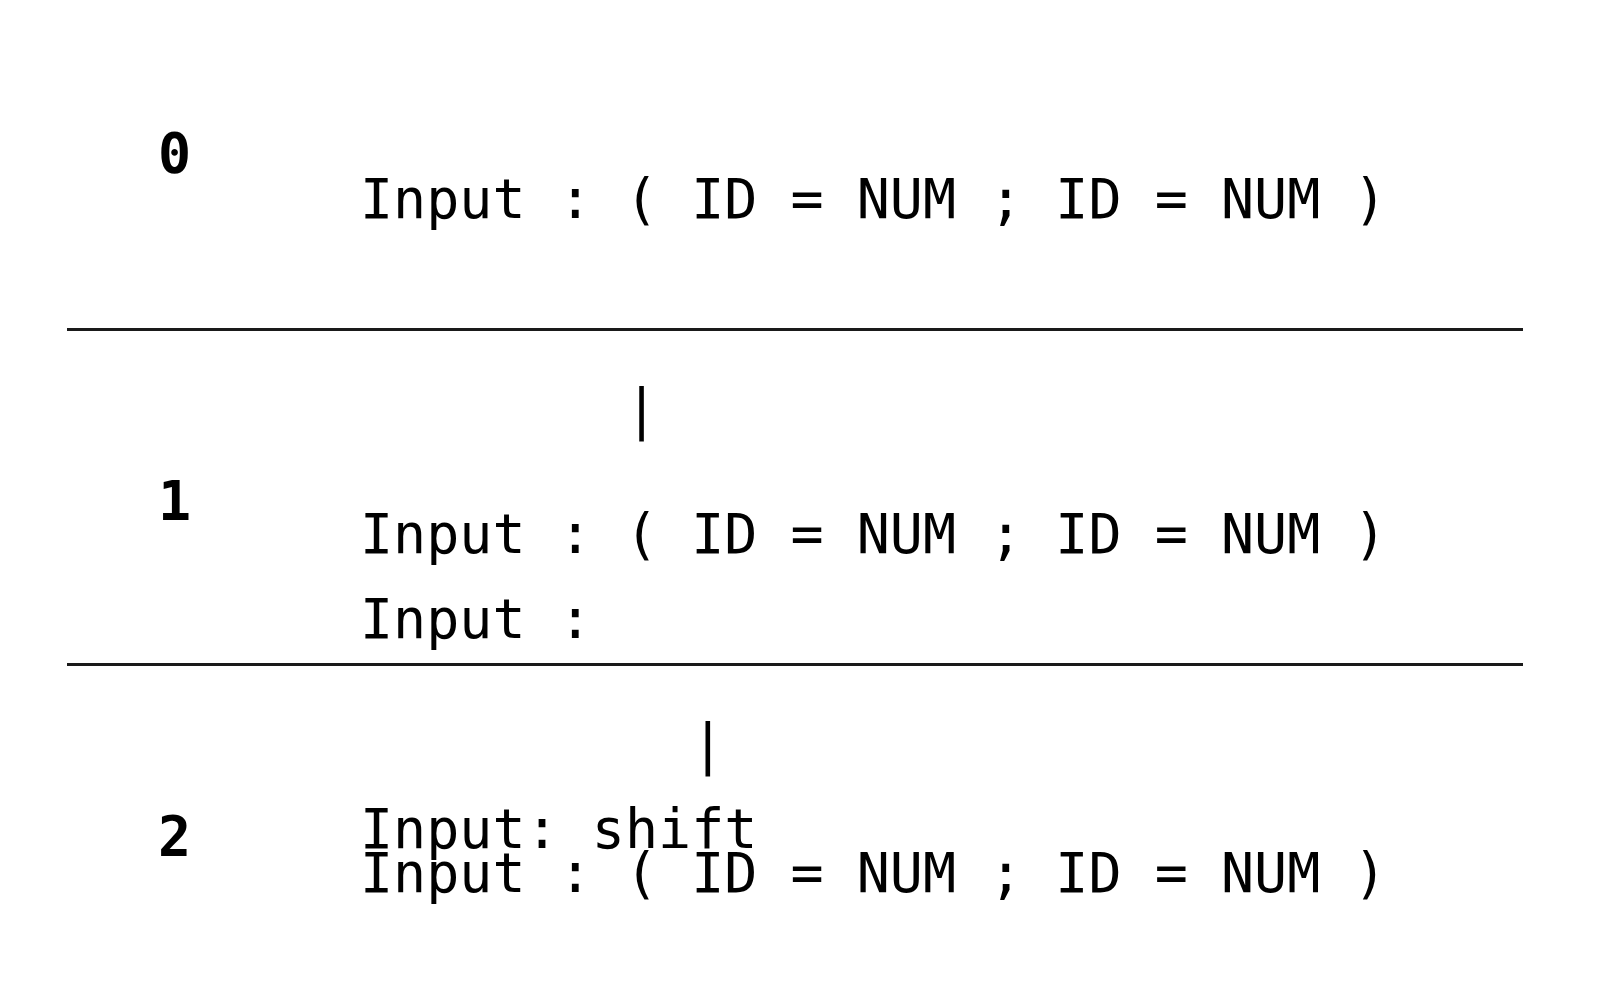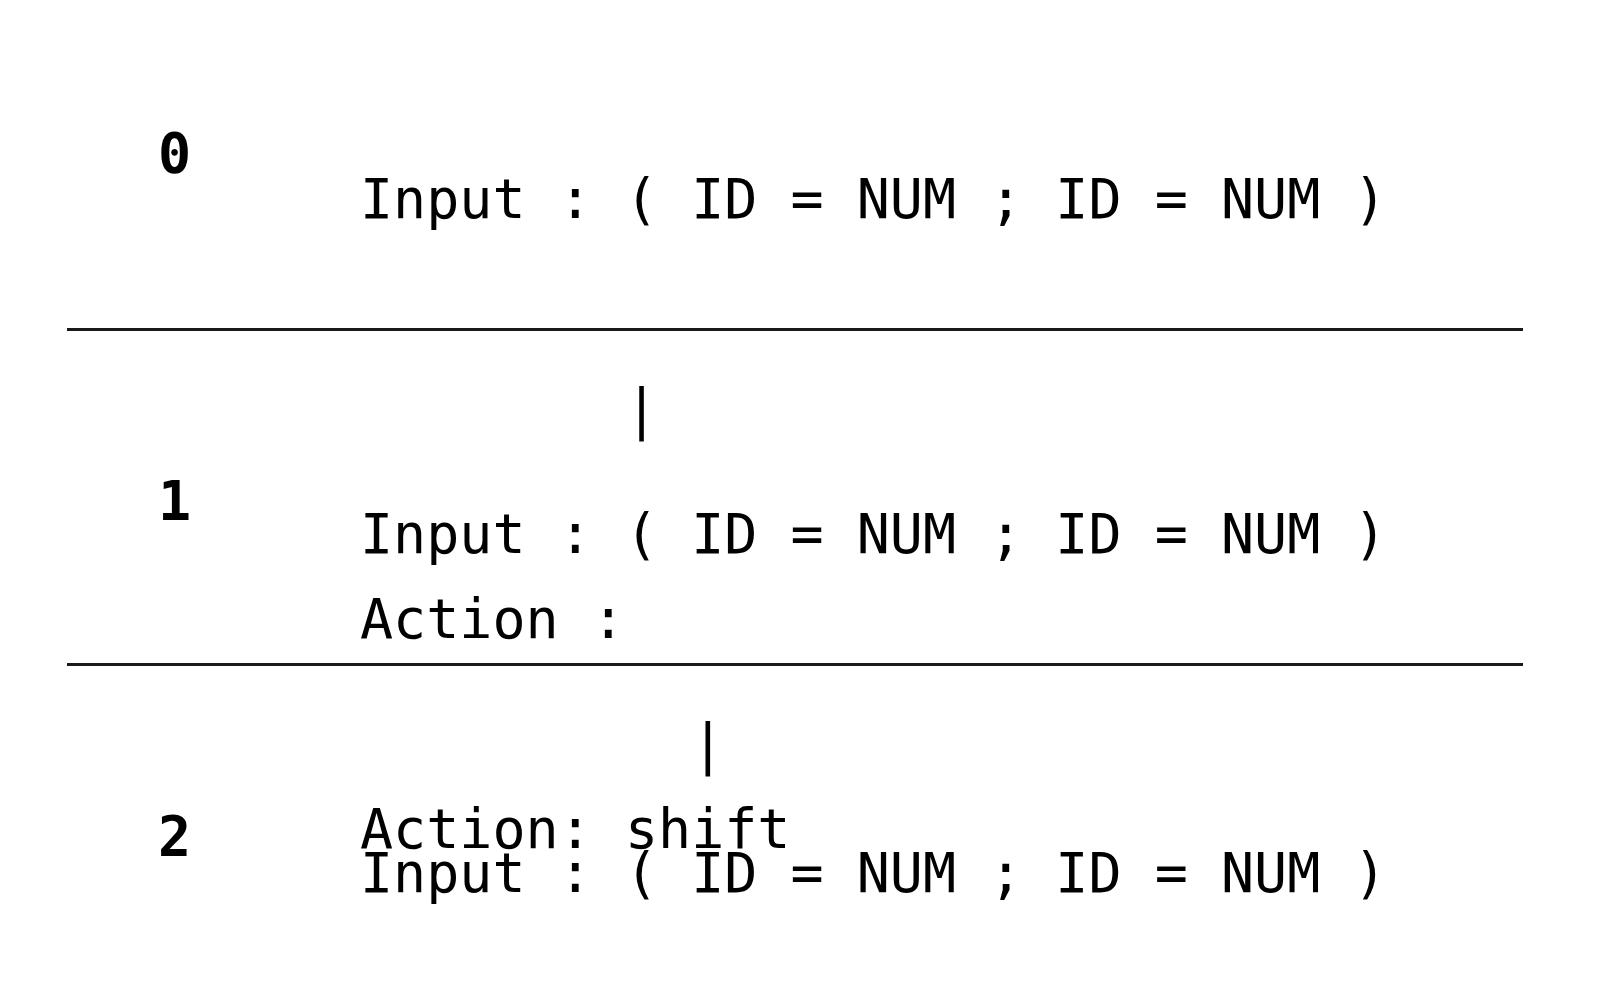--- a/index.html
+++ b/index.html
@@ -60,22 +60,22 @@
 </head>
 <body>
 
 <div class="trace">
 
   <section class="step step-0">
     <div class="step-label">0</div>
     <div class="lines">
       <div>Input : ( ID = NUM ; ID = NUM )</div>
       <div>        |</div>
-      <div>Action :</div>
-      <div>Action: shift</div>
+      <div>Input :</div>
+      <div>Input: shift</div>
     </div>
   </section>
 
   <hr class="divider">
 
   <section class="step step-1">
     <div class="step-label">1</div>
     <div class="lines">
       <div>Input : ( ID = NUM ; ID = NUM )</div>
       <div>          |</div>

